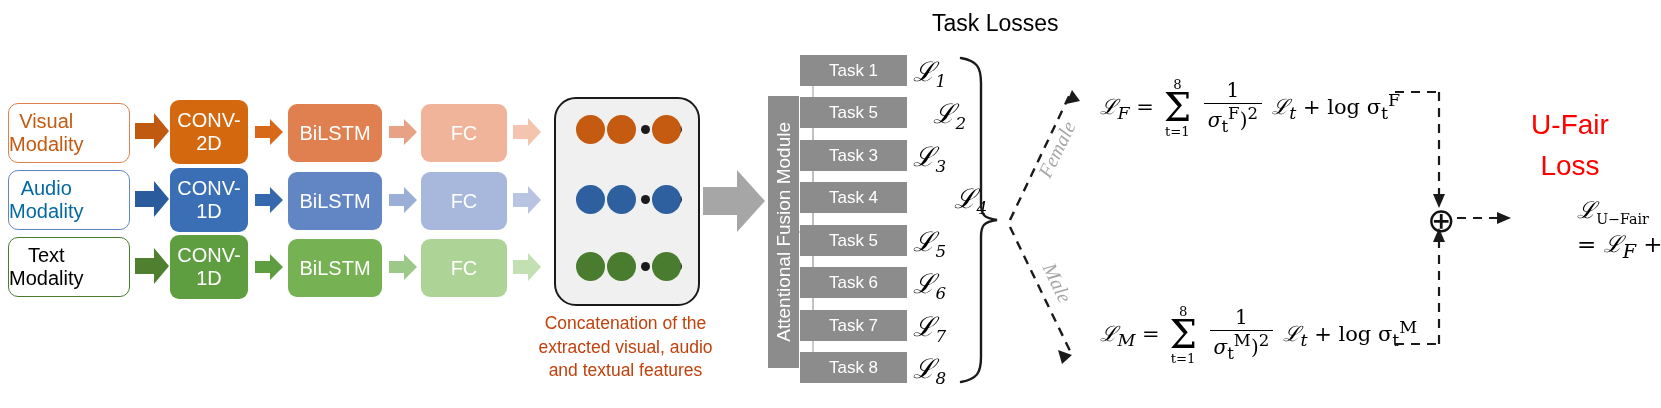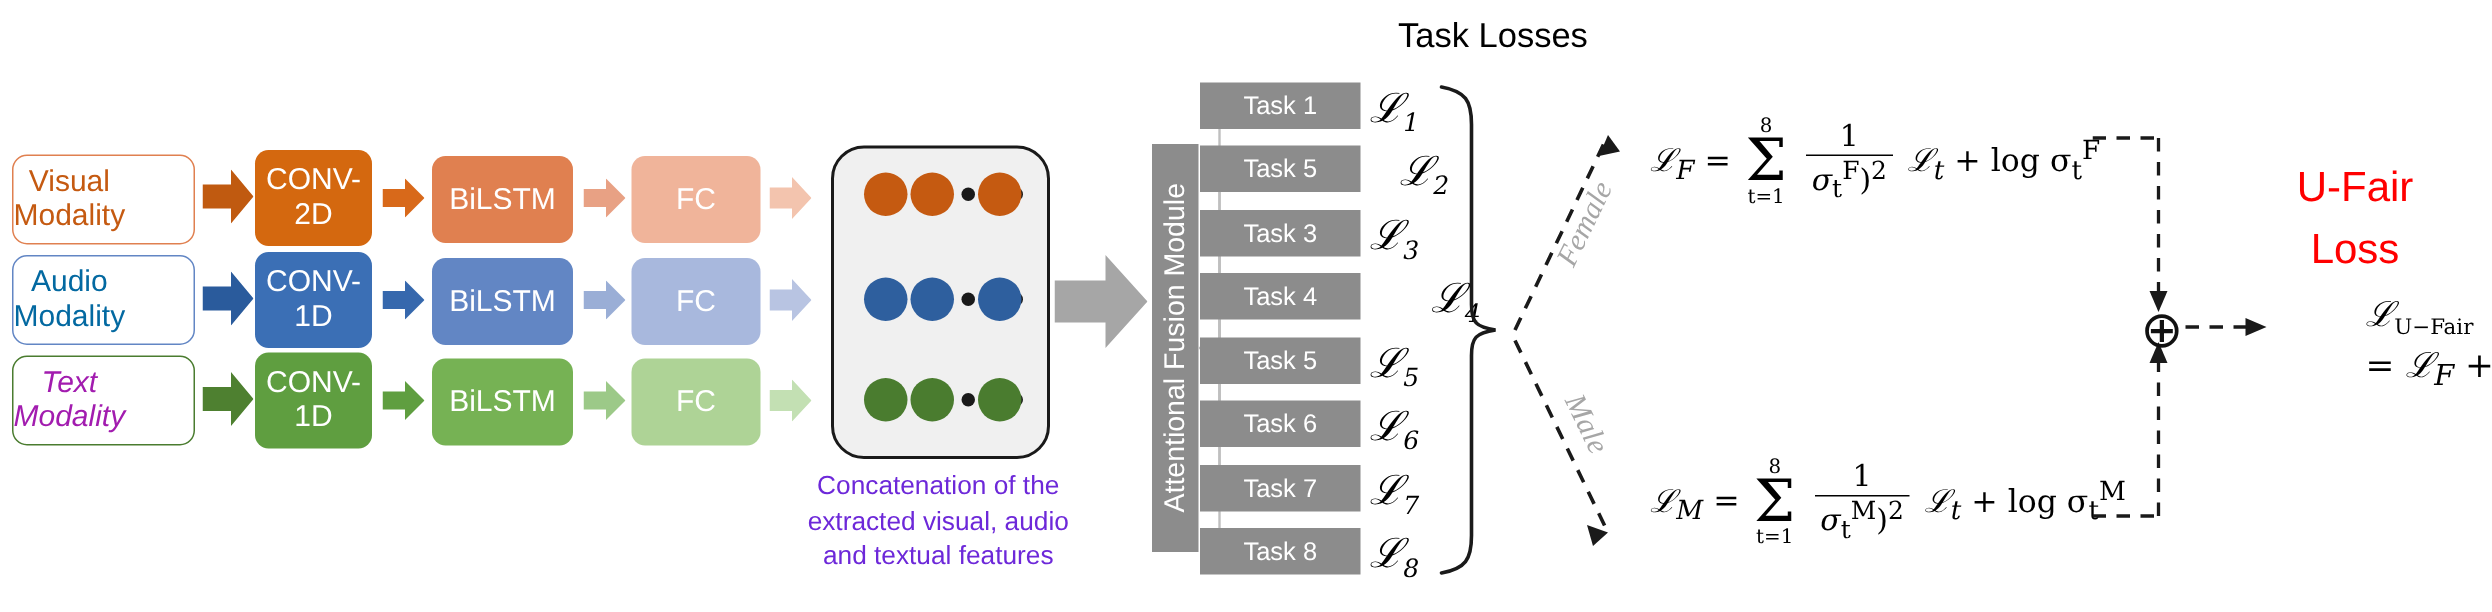--- a/index.html
+++ b/index.html
@@ -8,21 +8,21 @@
   .abs{position:absolute;}
   .mod-box{border-radius:10px;background:#fff;display:flex;align-items:center;
            justify-content:flex-start;text-align:center;line-height:1.15;font-size:20px;}
   .blk{border-radius:9px;display:flex;align-items:center;justify-content:center;
        text-align:center;color:#fff;line-height:1.15;font-size:20px;}
   .arrow{display:block;}
   .concat-box{background:#f0f0f0;border:2.5px solid #1a1a1a;border-radius:22px;}
   .dot{border-radius:50%;position:absolute;}
   .ell{position:absolute;display:flex;gap:7px;align-items:center;}
   .ell i{width:9px;height:9px;border-radius:50%;background:#1a1a1a;display:block;}
-  .caption{position:absolute;text-align:center;font-size:17.5px;line-height:1.35;color:#6d28d9;}
+  .caption{position:absolute;text-align:center;font-size:17.5px;line-height:1.35;color:#c2410c;}
   .afm{background:#8c8c8c;color:#fff;display:flex;align-items:center;justify-content:center;}
   .afm span{writing-mode:vertical-rl;transform:rotate(180deg);font-size:19px;white-space:nowrap;}
   .task{background:#8c8c8c;color:#fff;display:flex;align-items:center;
         justify-content:center;font-size:17px;}
   .lcal{position:absolute;font-family:"DejaVu Serif",serif;font-style:italic;font-size:27px;}
   .lcal sub{font-size:0.62em;font-style:italic;}
   .title{position:absolute;font-size:23px;}
   .gender{position:absolute;color:#a6a6a6;font-style:italic;font-size:20px;
           font-family:"Liberation Serif",serif;white-space:nowrap;}
   .eq{position:absolute;font-family:"DejaVu Serif",serif;font-size:21px;white-space:nowrap;}
@@ -102,21 +102,21 @@
 <svg class="abs arrow" style="left:389px;top:187px;" width="28" height="26" viewBox="0 0 28 26">
     <path d="M0 7 H15 V0 L28 13 L15 26 V19 H0 Z" fill="#9aaed6"></path>
   </svg>
 <div class="blk abs" style="left:421px;top:172px;width:86px;height:58px;background:#a8b8dd;">
   <span>FC</span>
 </div>
 <svg class="abs arrow" style="left:513px;top:186px;" width="28" height="28" viewBox="0 0 28 28">
     <path d="M0 7 H15 V0 L28 14 L15 28 V21 H0 Z" fill="#b8c4e2"></path>
   </svg>
 
-<div class="mod-box abs" style="left:8px;top:237px;width:120px;height:58px;border:1.6px solid #4a7c2f;color:#a21caf;font-style:italic;">
+<div class="mod-box abs" style="left:8px;top:237px;width:120px;height:58px;border:1.6px solid #4a7c2f;color:#000000;">
   <div>
     <span>Text</span><br>
     <span>Modality</span>
   </div>
 </div>
 <svg class="abs arrow" style="left:135px;top:248px;" width="34" height="36" viewBox="0 0 34 36">
     <path d="M0 10 H19 V0 L34 18 L19 36 V26 H0 Z" fill="#4e8030"></path>
   </svg>
 <div class="blk abs" style="left:170px;top:235px;width:78px;height:64px;background:#5f9e40;">
   <div>

